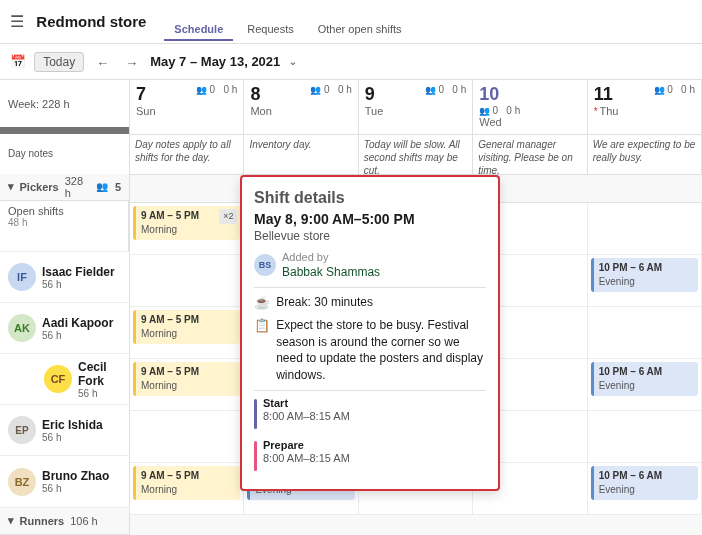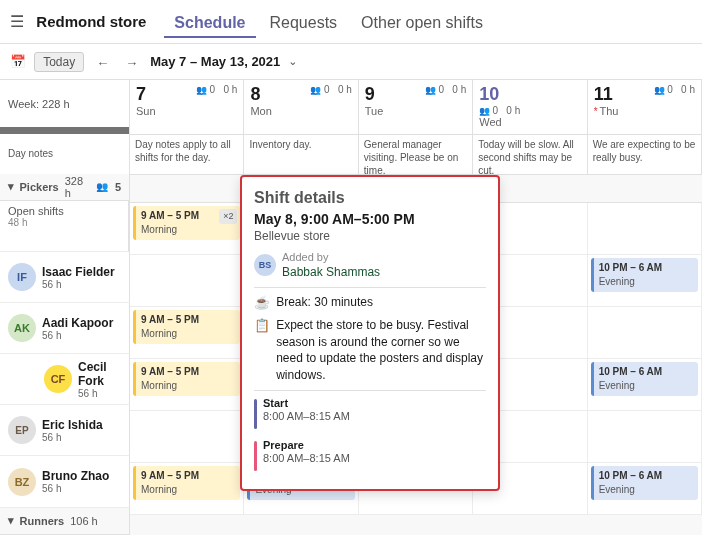--- a/index.html
+++ b/index.html
@@ -8,22 +8,22 @@
     
     .top-nav {
       display: flex; align-items: center; height: 44px;
       background: #fff; border-bottom: 1px solid #e0e0e0;
       padding: 0 10px; gap: 12px;
     }
     .hamburger { font-size: 16px; cursor: pointer; color: #555; }
     .store-name { font-size: 15px; font-weight: 600; color: #1a1a1a; margin-right: 6px; }
     .nav-tabs { display: flex; gap: 4px; }
     .nav-tab {
-      padding: 4px 10px; font-size: 16px; color: #555; cursor: pointer;
-      border-bottom: 2px solid transparent; position: relative; top: 2px;
+      padding: 4px 10px; font-size: 11px; color: #555; cursor: pointer;
+      border-bottom: 2px solid transparent; position: relative; top: 8px;
     }
     .nav-tab.active { color: #6264a7; border-bottom: 2px solid #6264a7; font-weight: 600; }
 
     
     .sub-header {
       display: flex; align-items: center; height: 36px;
       padding: 0 10px; gap: 8px; border-bottom: 1px solid #e0e0e0;
       background: #fff;
     }
     .cal-icon { font-size: 13px; color: #555; }
@@ -276,25 +276,25 @@
         </div>
         <div class="day-col-header">
           <div style="display:flex; justify-content:space-between; align-items:flex-start;">
             <span class="day-num">11</span>
             <span class="day-hours"><span style="font-size:9px;">👥</span> 0 &nbsp; 0 h</span>
           </div>
           <div class="day-name" style="display:flex;align-items:center;gap:2px;"><span style="color:#d13438;font-size:10px;">*</span>Thu</div>
         </div>
       </div>
 
-      <div style="display:flex; height:40px; border-bottom:1px solid #e0e0e0;">
+      <div style="display:flex; height:40px; border-bottom:1px solid #e0e0e0;font-style:italic;">
         <div class="day-note-cell">Day notes apply to all shifts for the day.</div>
         <div class="day-note-cell">Inventory day.</div>
+        <div class="day-note-cell">Today will be slow. All second shifts may be cut.</div>
         <div class="day-note-cell">General manager visiting. Please be on time.</div>
-        <div class="day-note-cell">Today will be slow. All second shifts may be cut.</div>
         <div class="day-note-cell">We are expecting to be really busy.</div>
       </div>
 
       <div style="height:28px; border-bottom:1px solid #e0e0e0; background:#f8f8f8; display:flex;">
         <div style="flex:1;"></div>
       </div>
 
       <div style="display:flex; height:52px; border-bottom:1px solid #ececec; position:relative;">
         <div class="person-cell">
           <div class="shift-card shift-yellow">

